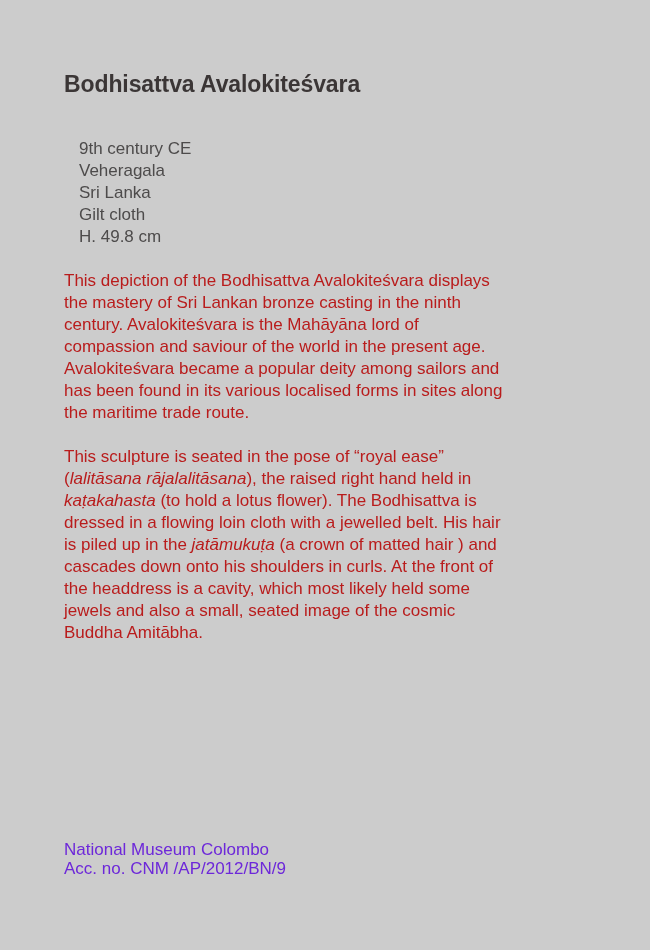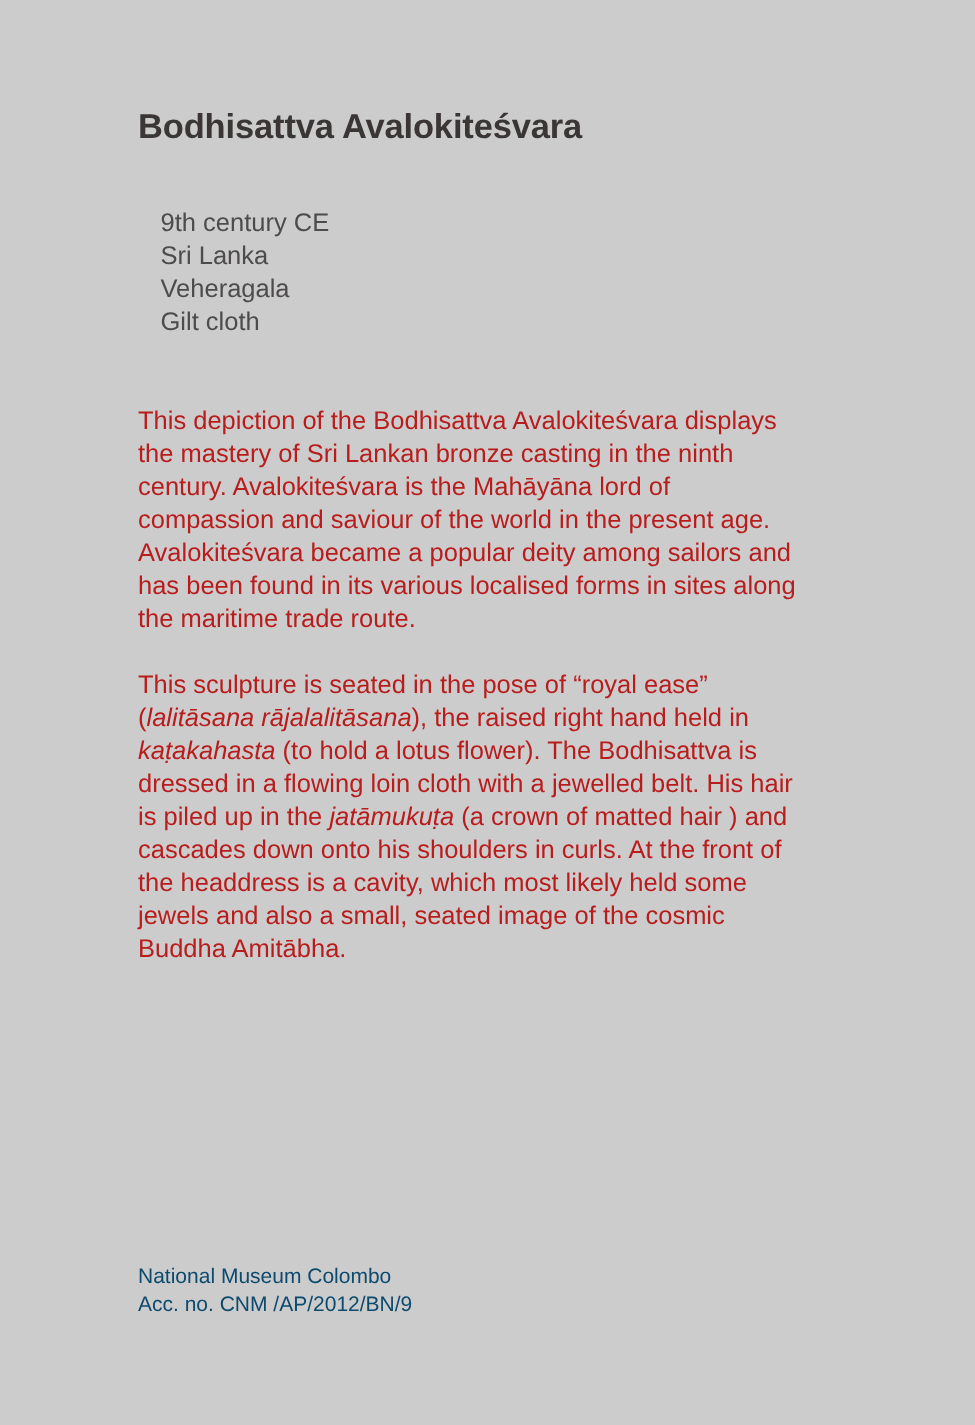--- a/index.html
+++ b/index.html
@@ -10,21 +10,21 @@
     width: 650px;
     height: 950px;
     background: #cccccc;
     font-family: "Liberation Sans", "DejaVu Sans", sans-serif;
     -webkit-font-smoothing: antialiased;
     overflow: hidden;
   }
 
   .label-panel {
     position: absolute;
-    left: 92px;
+    left: 64px;
     top: 0;
     width: 440px;
     height: 950px;
     text-decoration: underline;
   }
 
   .object-title {
     position: absolute;
     top: 70px;
     left: 0;
@@ -67,37 +67,38 @@
     font-style: italic;
   }
 
   .credit-block {
     position: absolute;
     top: 841px;
     left: 0;
     width: 340px;
   }
   .credit-line {
-    font-size: 14px;
+    font-size: 17px;
     line-height: 18.5px;
-    color: #0c4a6e;
+    color: #6d28d9;
   }
 </style>
 </head>
 <body>
 
 <div class="label-panel">
 
   <h1 class="object-title">Bodhisattva Avalokiteśvara</h1>
 
   <div class="metadata-block">
     <div class="metadata-line">9th century CE</div>
+    <div class="metadata-line">Veheragala</div>
     <div class="metadata-line">Sri Lanka</div>
-    <div class="metadata-line">Veheragala</div>
     <div class="metadata-line">Gilt cloth</div>
+    <div class="metadata-line">H. 49.8 cm</div>
   </div>
 
   <div class="description-block">
 
     <p class="body-paragraph">This depiction of the Bodhisattva Avalokiteśvara displays the mastery of Sri Lankan bronze casting in the ninth century. Avalokiteśvara is the Mahāyāna lord of compassion and saviour of the world in the present age. Avalokiteśvara became a popular deity among sailors and has been found in its various localised forms in sites along the maritime trade route.</p>
 
     <p class="body-paragraph"><span>This sculpture is seated in the pose of “royal ease” (</span><em>lalitāsana rājalalitāsana</em><span>), the raised right hand held in </span><em>kaṭakahasta</em><span> (to hold a lotus flower). The Bodhisattva is dressed in a flowing loin cloth with a jewelled belt. His hair is piled up in the </span><em>jatāmukuṭa</em><span> (a crown of matted hair ) and cascades down onto his shoulders in curls. At the front of the headdress is a cavity, which most likely held some jewels and also a small, seated image of the cosmic Buddha Amitābha.</span></p>
 
   </div>
 

